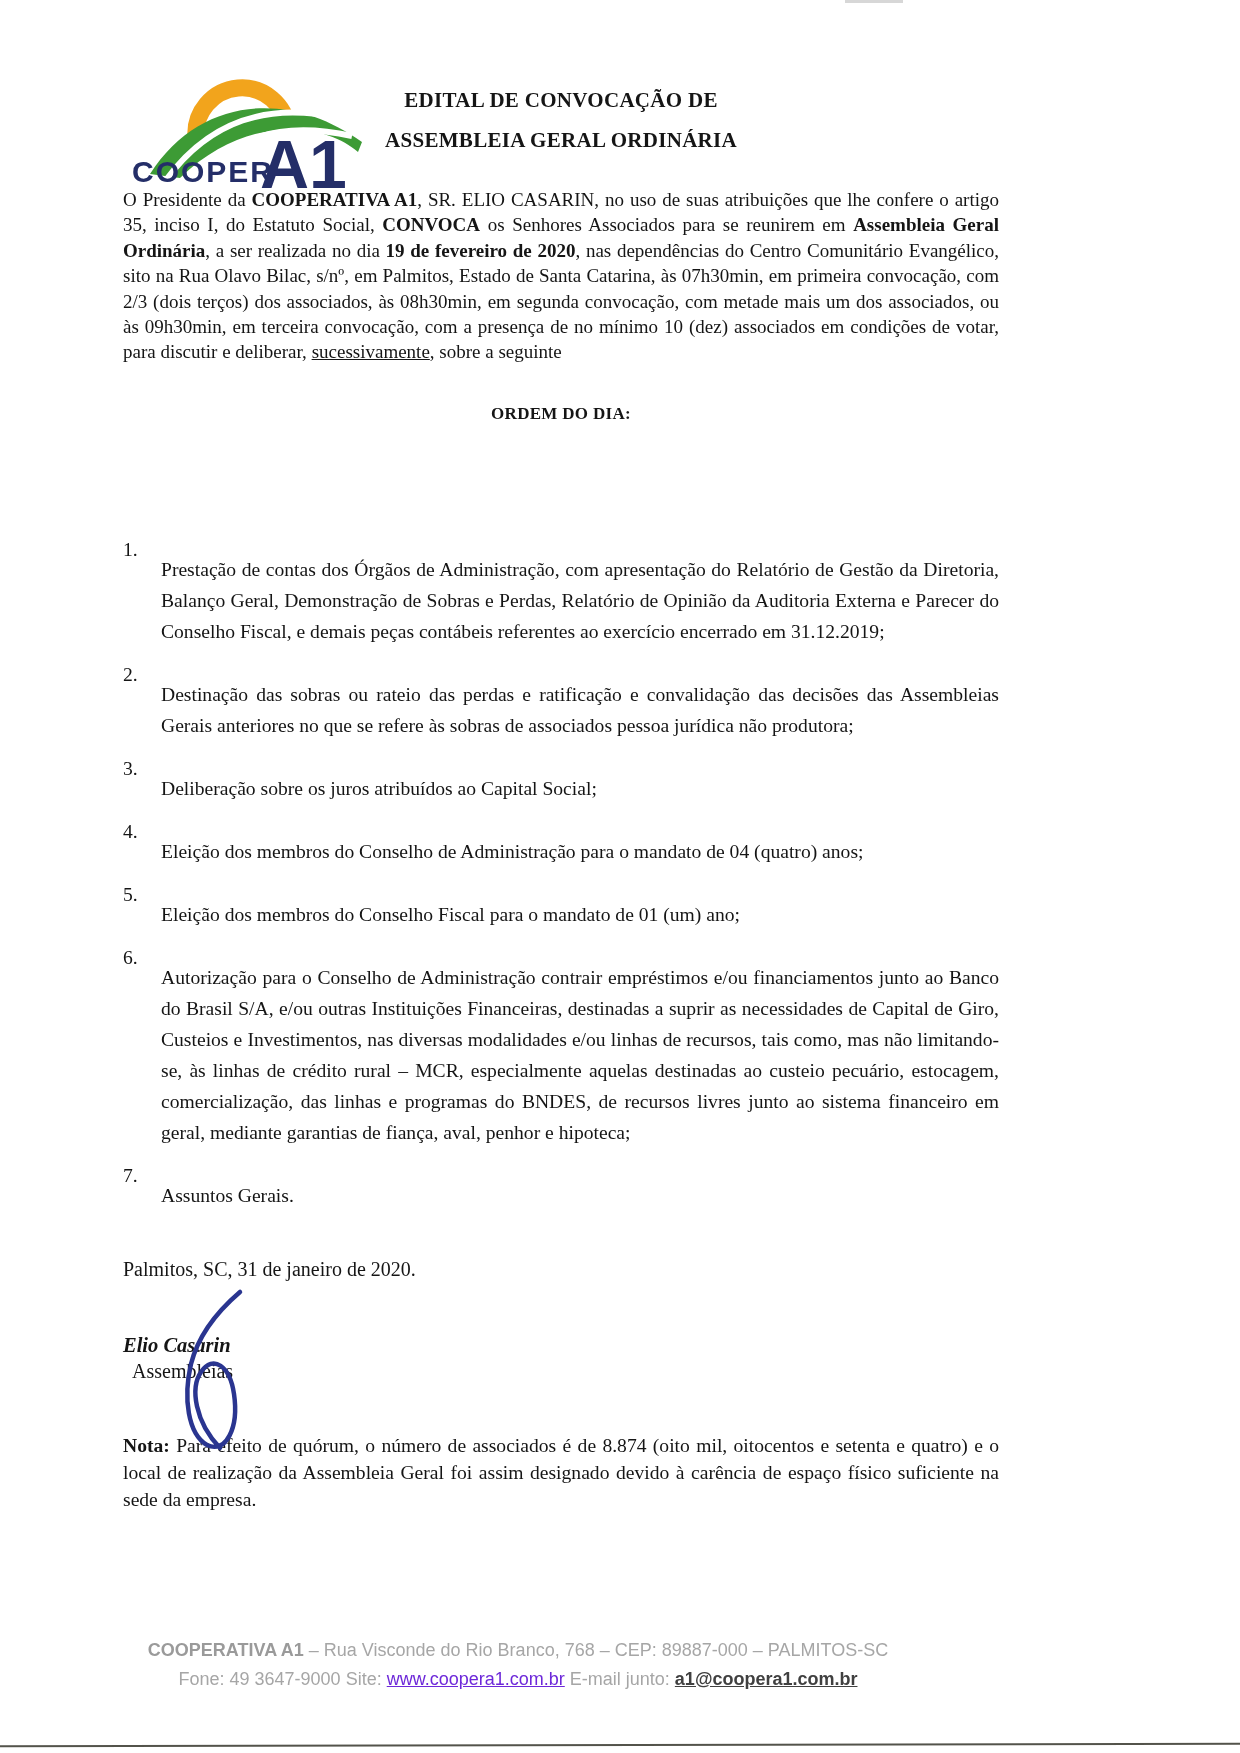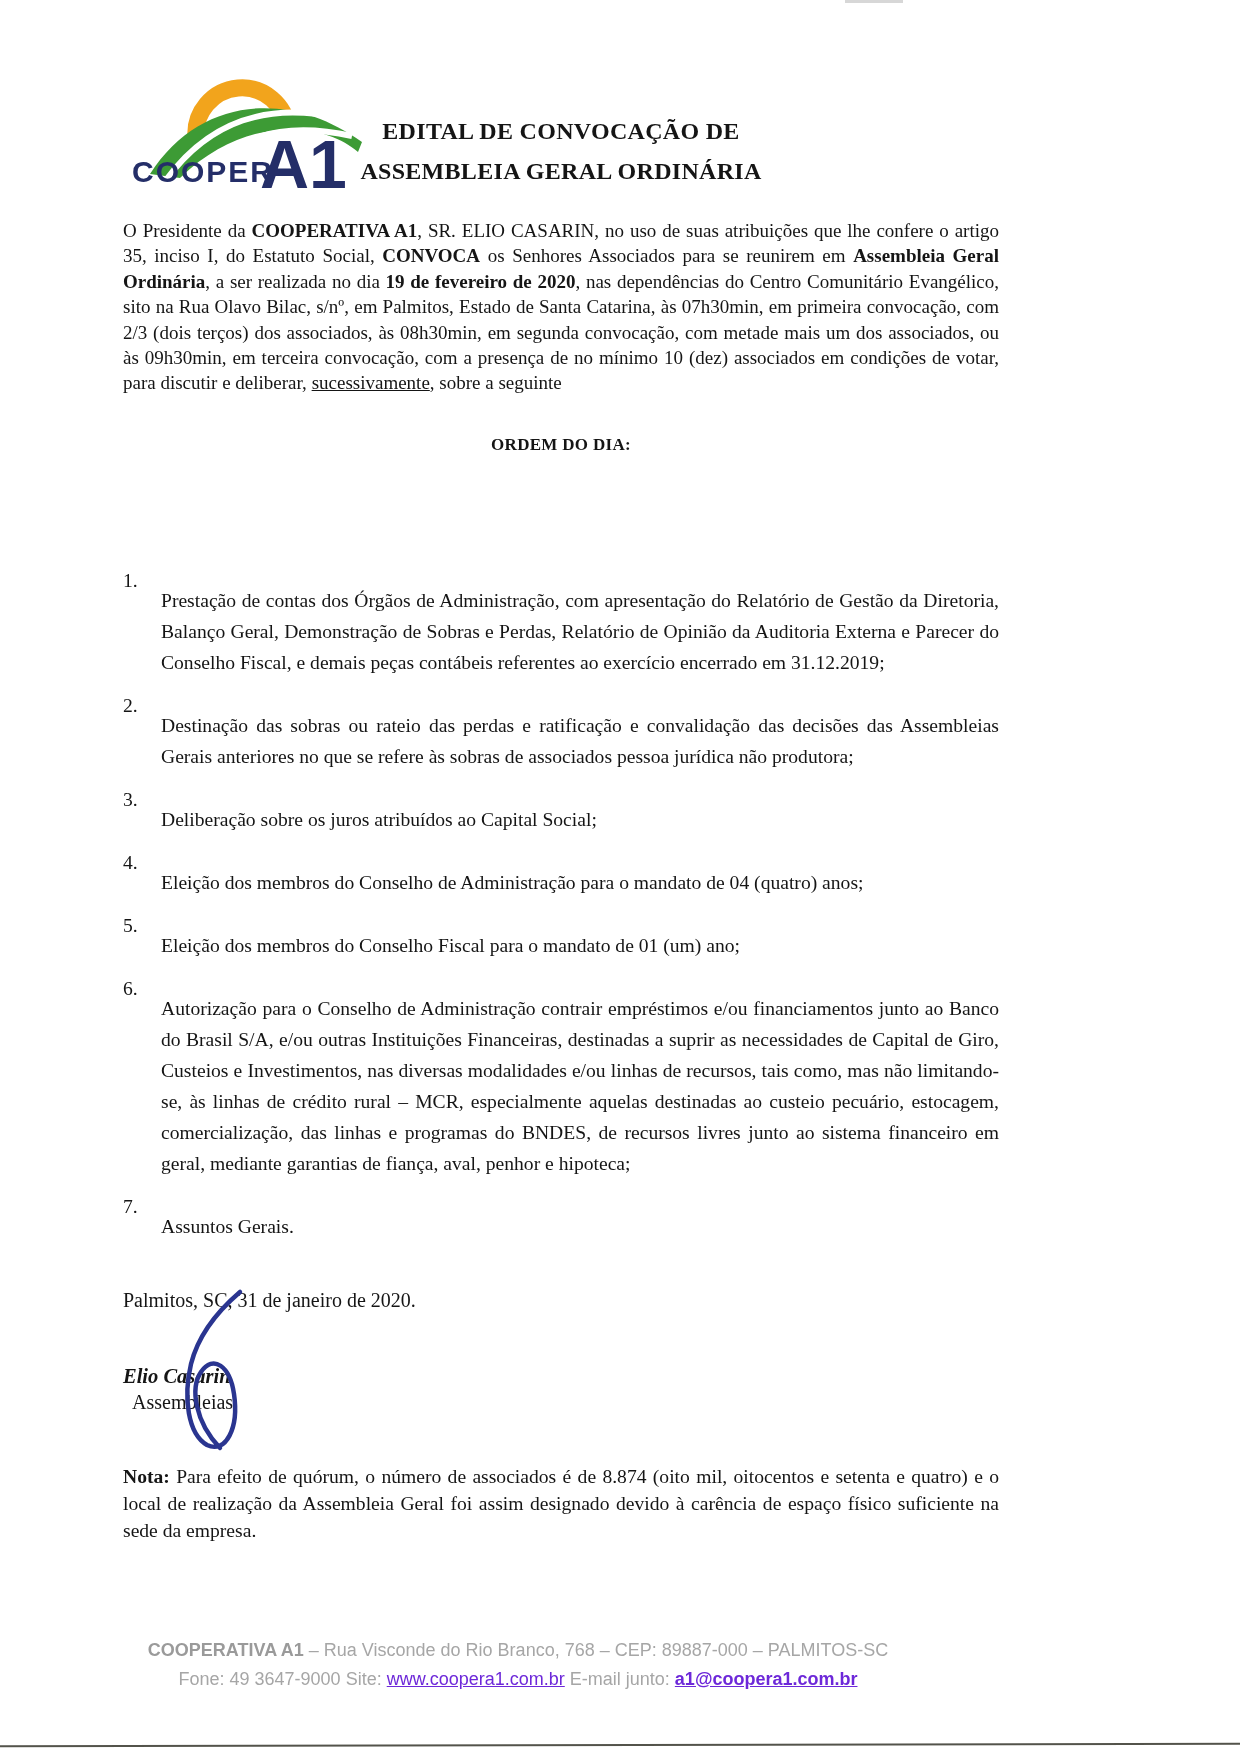--- a/index.html
+++ b/index.html
@@ -5,21 +5,21 @@
   html,body{margin:0;padding:0;background:#e8e8e8;}
   .page{
     position:relative;width:1240px;height:1753px;background:#ffffff;
     margin:0 auto;overflow:hidden;
     font-family:"Liberation Serif","DejaVu Serif",serif;color:#151515;
   }
   .content{position:absolute;left:123px;top:0;width:876px;}
   
   .logo{position:absolute;left:128px;top:56px;width:242px;height:134px;}
   
-  .title{margin-top:111px;text-align:center;font-weight:bold;font-size:24px;line-height:40px;letter-spacing:.3px;}
+  .title{margin-top:80px;text-align:center;font-weight:bold;font-size:21px;line-height:40px;letter-spacing:.3px;}
   
   .intro{margin-top:27px;font-size:19px;line-height:25.4px;text-align:justify;}
   .b{font-weight:bold;}
   .u{text-decoration:underline;}
   
   .ordem-heading{margin-top:39px;text-align:center;font-weight:bold;font-size:17px;letter-spacing:.3px;}
   
   .agenda{margin-top:110px;}
   .agenda-item{display:flex;margin-bottom:12px;font-size:19.6px;line-height:31px;}
   .agenda-item .num{flex:0 0 38px;}
@@ -33,21 +33,21 @@
   .nota{margin-top:49px;font-size:19.6px;line-height:27px;text-align:justify;}
   
   .footer{
     position:absolute;left:0;top:1636px;width:1036px;text-align:center;
     font-family:"Liberation Sans","DejaVu Sans",sans-serif;
     font-size:18px;line-height:28.5px;color:#a6a6a6;
   }
   .footer .co{font-weight:bold;color:#9a9a9a;}
   .footer a{cursor:pointer;}
   .site-link{color:#6d28d9;text-decoration:underline;}
-  .mail-link{color:#6d28d9;font-weight:bold;text-decoration:underline;}
+  .mail-link{color:#404040;font-weight:bold;text-decoration:underline;}
   .scan-line{position:absolute;left:0;top:1744px;width:1240px;height:2px;background:#53534b;transform:rotate(-0.12deg);}
   .scan-smudge{position:absolute;left:845px;top:0;width:58px;height:3px;background:#bdbdbd;opacity:.6;}
 </style>
 </head>
 <body>
 
 <div class="page">
 
   <div class="scan-smudge"></div>
 

